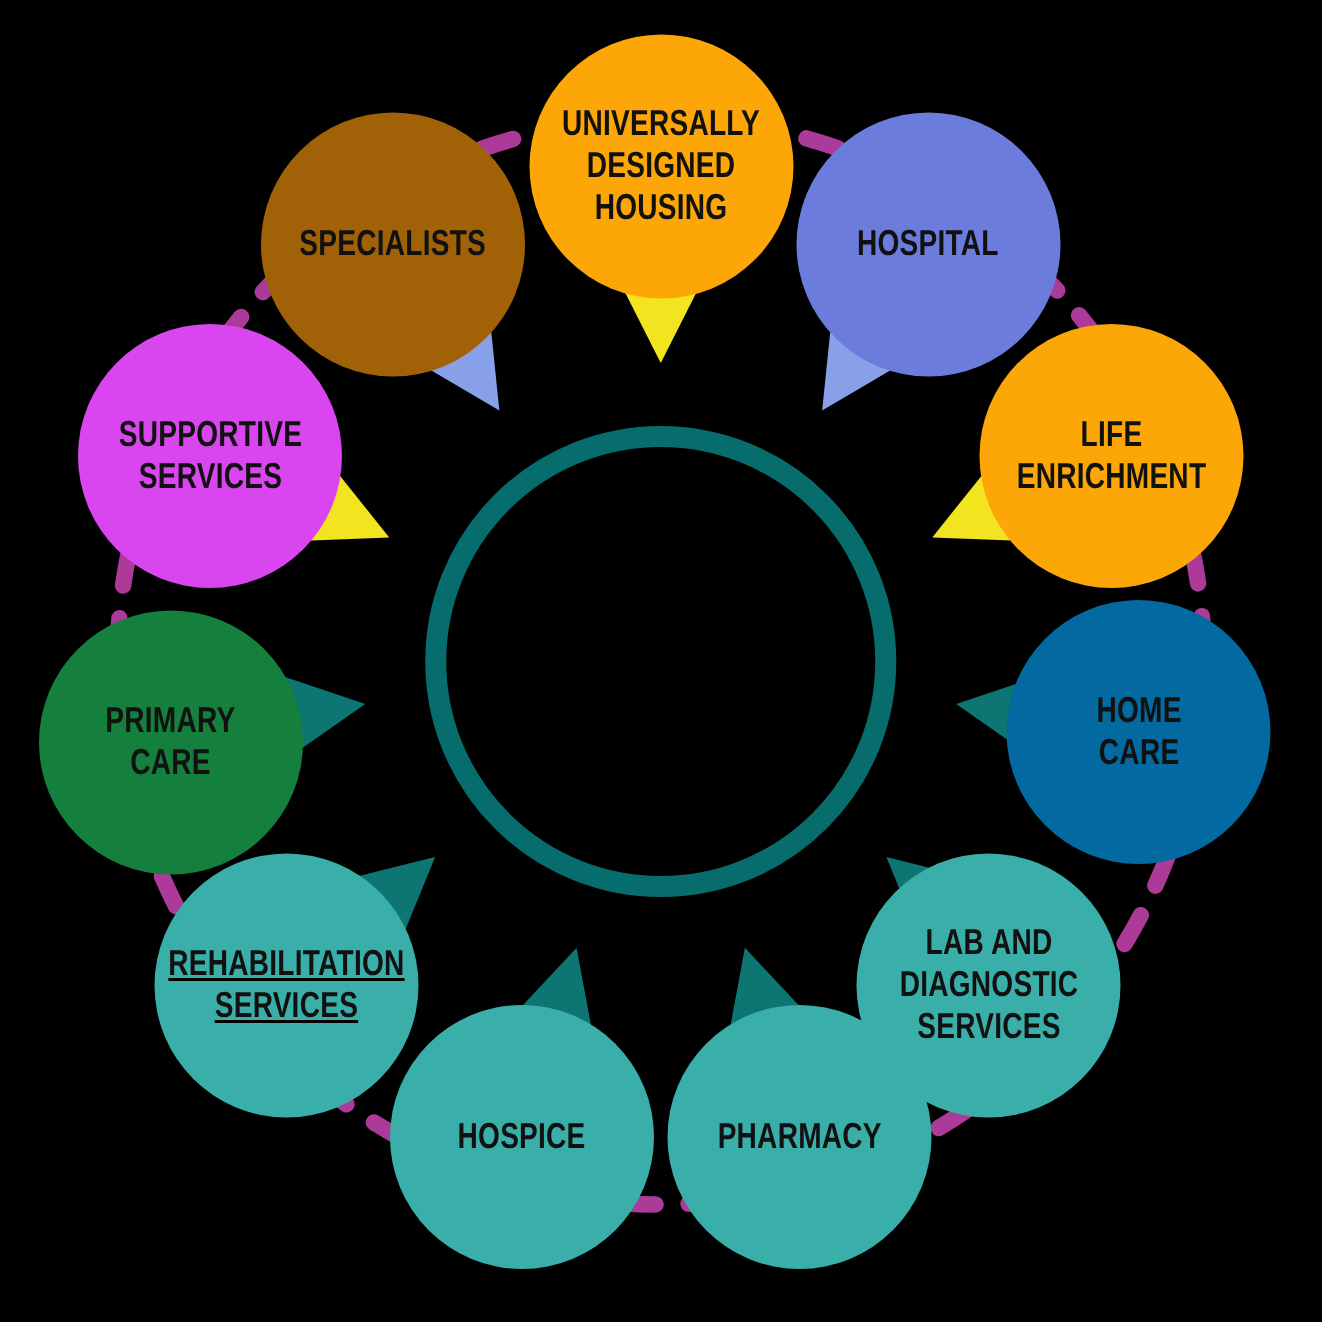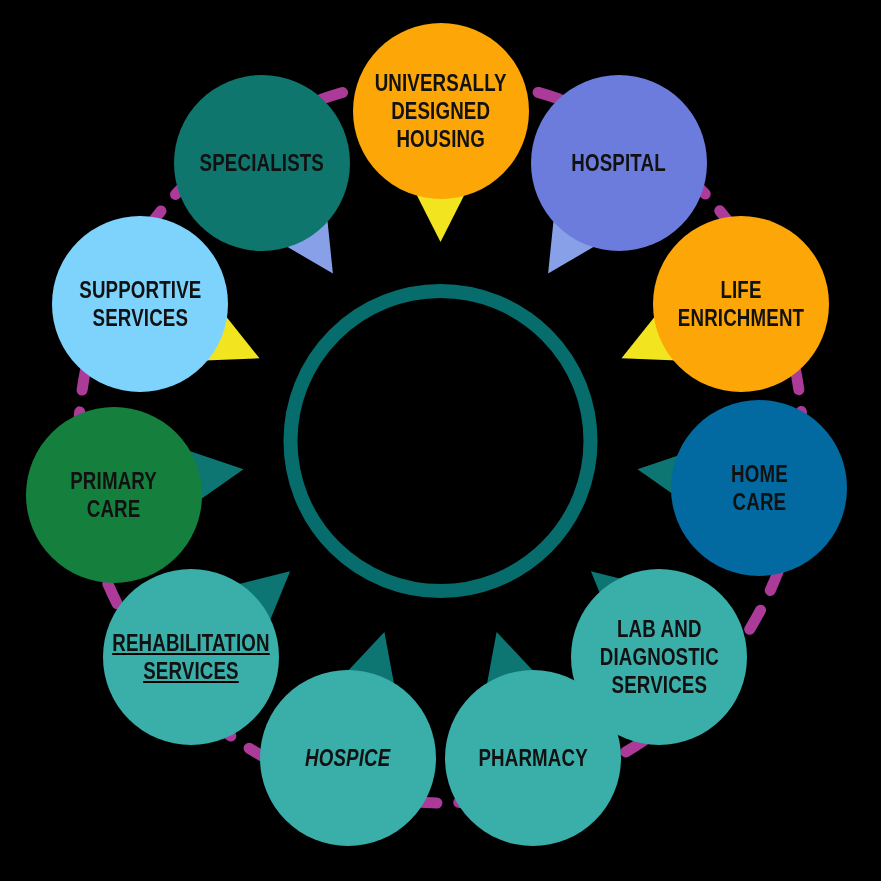--- a/index.html
+++ b/index.html
@@ -95,42 +95,42 @@
           <div>LAB AND</div>
           <div>DIAGNOSTIC</div>
           <div>SERVICES</div>
         </div>
       </div>
       <div class="bubble" style="left: 445.452px; top: 669.639px; width: 176px; height: 176px; background: rgb(58, 175, 170);">
         <div class="bubble-label" style="color: rgb(17, 17, 17);">
           <div>PHARMACY</div>
         </div>
       </div>
-      <div class="bubble" style="left: 259.548px; top: 669.639px; width: 176px; height: 176px; background: rgb(58, 175, 170); font-style: italic;">
+      <div class="bubble" style="left: 259.548px; top: 669.639px; width: 176px; height: 176px; background: rgb(58, 175, 170);">
         <div class="bubble-label" style="color: rgb(17, 17, 17);">
           <div>HOSPICE</div>
         </div>
       </div>
       <div class="bubble" style="left: 103.106px; top: 569.108px; width: 176px; height: 176px; background: rgb(58, 175, 170); text-decoration: underline;">
         <div class="bubble-label" style="color: rgb(17, 17, 17);">
           <div>REHABILITATION</div>
           <div>SERVICES</div>
         </div>
       </div>
       <div class="bubble" style="left: 25.8574px; top: 407px; width: 176px; height: 176px; background: #15803d;">
         <div class="bubble-label" style="color: rgb(17, 17, 17);">
           <div>PRIMARY</div>
           <div>CARE</div>
         </div>
       </div>
-      <div class="bubble" style="left: 52.3323px; top: 215.889px; width: 176px; height: 176px; background: #7dd3fc;">
+      <div class="bubble" style="left: 52.3323px; top: 215.889px; width: 176px; height: 176px; background: #d946ef;">
         <div class="bubble-label" style="color: rgb(17, 17, 17);">
           <div>SUPPORTIVE</div>
           <div>SERVICES</div>
         </div>
       </div>
-      <div class="bubble" style="left: 174.075px; top: 75.3948px; width: 176px; height: 176px; background: #0f766e;">
+      <div class="bubble" style="left: 174.075px; top: 75.3948px; width: 176px; height: 176px; background: #a16207;">
         <div class="bubble-label" style="color: rgb(17, 17, 17);">
           <div>SPECIALISTS</div>
         </div>
       </div>
     </div>
 </div>
 
 </body></html>

